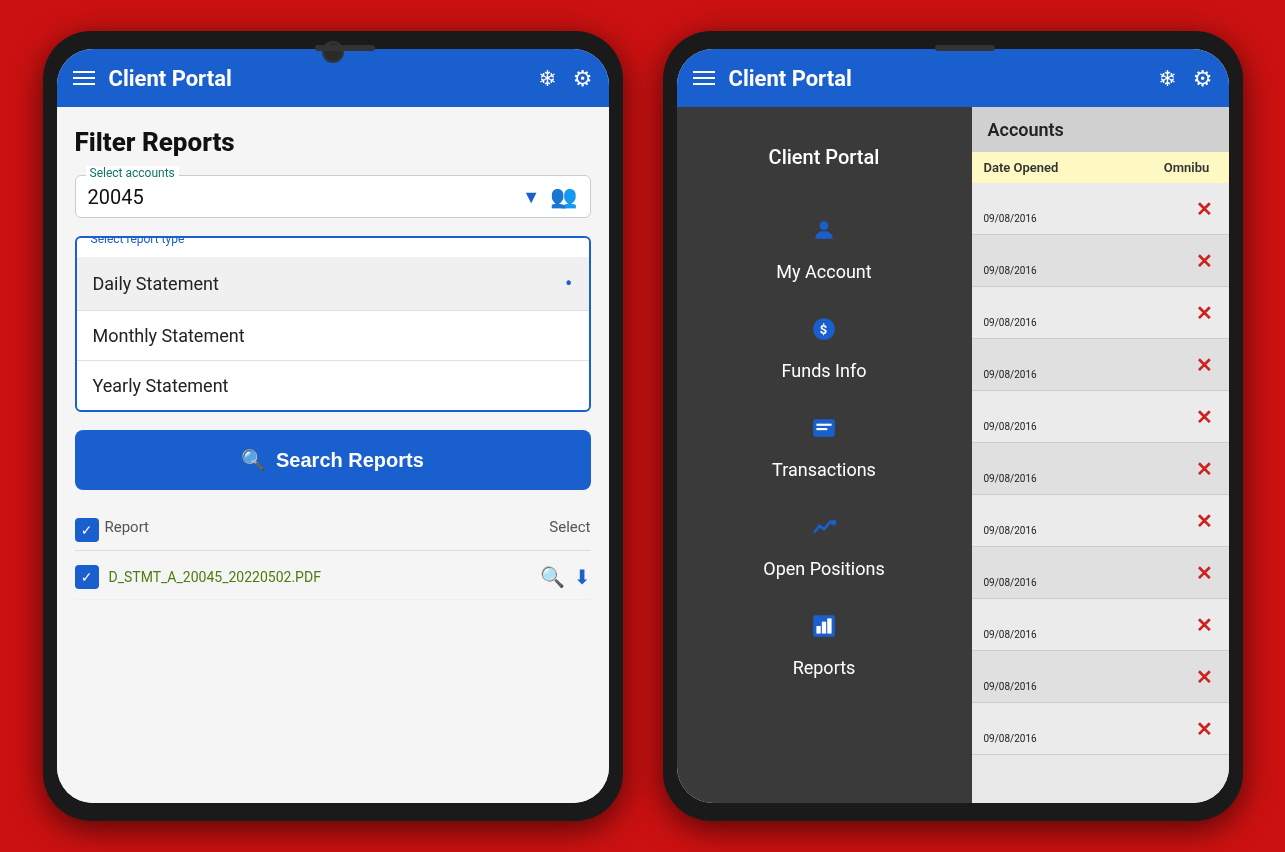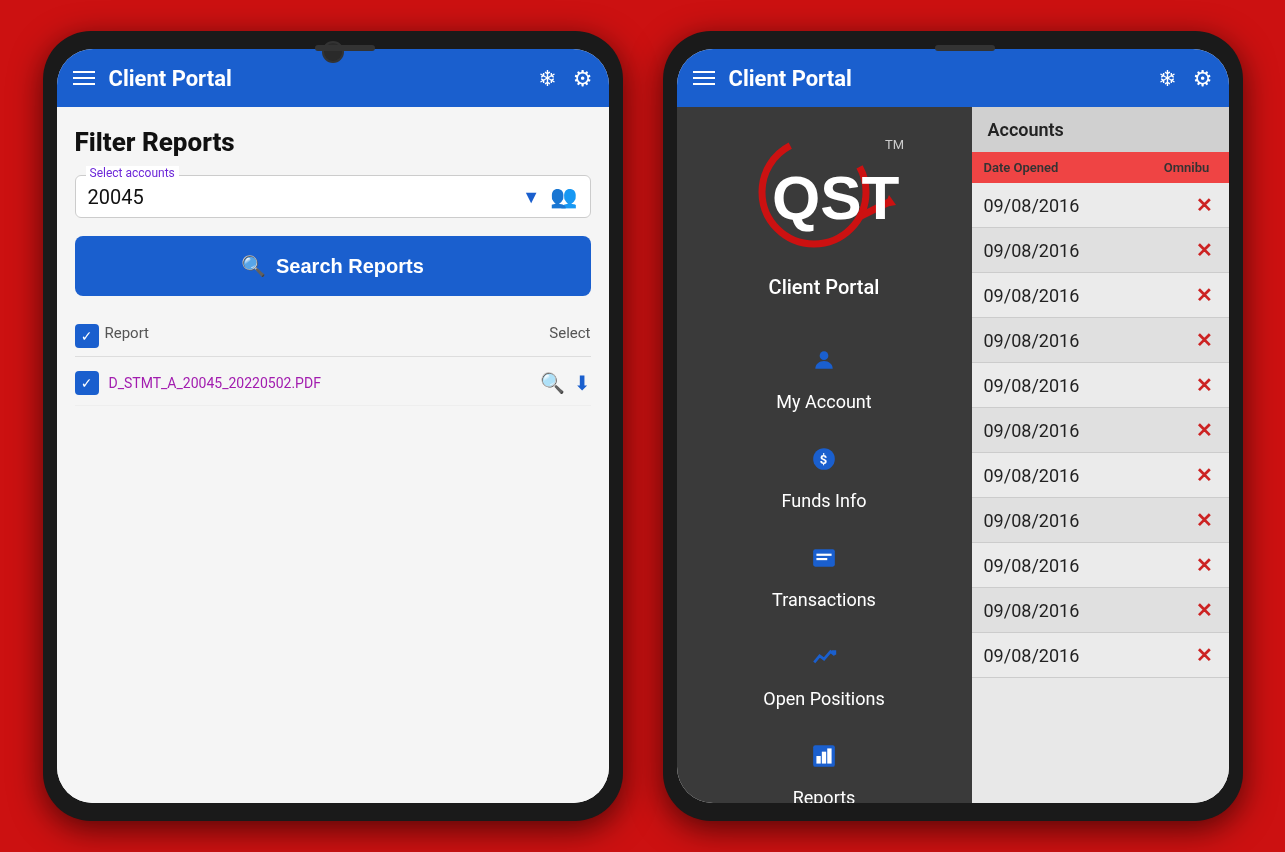--- a/index.html
+++ b/index.html
@@ -131,21 +131,21 @@
       margin-bottom: 18px;
     }
 
     .input-label {
       position: absolute;
       top: -10px;
       left: 10px;
       background: #fff;
       padding: 0 4px;
       font-size: 12px;
-      color: #6d28d9;
+      color: #0f766e;
     }
 
     .input-row {
       display: flex;
       align-items: center;
       justify-content: space-between;
     }
 
     .input-value {
       font-size: 20px;
@@ -279,21 +279,21 @@
       align-items: center;
       justify-content: center;
       color: #fff;
       font-size: 14px;
       flex-shrink: 0;
     }
 
     .row-filename {
       flex: 1;
       font-size: 14px;
-      color: #a21caf;
+      color: #4d7c0f;
       margin-left: 10px;
     }
 
     .row-actions {
       display: flex;
       gap: 8px;
     }
 
     .action-icon {
       color: #1a5fce;
@@ -388,21 +388,21 @@
     .accounts-header {
       background: #d0d0d0;
       padding: 12px 16px;
       font-size: 18px;
       font-weight: 600;
       color: #222;
     }
 
     .accounts-col-header {
       display: flex;
-      background: #ef4444;
+      background: #fef9c3;
       padding: 8px 12px;
       font-size: 13px;
       font-weight: 600;
       color: #333;
       gap: 16px;
     }
 
     .col-date { flex: 1; }
     .col-omni { width: 60px; text-align: center; }
 
@@ -412,21 +412,21 @@
       border-bottom: 1px solid #ccc;
       align-items: center;
       background: #ebebeb;
       gap: 16px;
     }
 
     .accounts-row:nth-child(even) {
       background: #e0e0e0;
     }
 
-    .date-val { flex: 1; font-size: 18px; color: #222; }
+    .date-val { flex: 1; font-size: 10px; color: #222; margin-top: 20px; }
     .x-btn {
       width: 24px;
       height: 24px;
       display: flex;
       align-items: center;
       justify-content: center;
       color: #cc2222;
       font-size: 20px;
       font-weight: bold;
       cursor: pointer;
@@ -460,20 +460,32 @@
         <span class="input-label">Select accounts</span>
         <div class="input-row">
           <span class="input-value">20045</span>
           <div class="input-actions">
             <span class="dropdown-arrow">▼</span>
             <span class="people-icon">👥</span>
           </div>
         </div>
       </div>
 
+      <div class="report-type-container">
+        <span class="report-type-label">Select report type</span>
+        <div class="dropdown-option selected">
+          <span>Daily Statement</span>
+        </div>
+        <div class="dropdown-option">
+          <span>Monthly Statement</span>
+        </div>
+        <div class="dropdown-option">
+          <span>Yearly Statement</span>
+        </div>
+      </div>
 
       <button class="search-btn">
         <span class="search-icon-white">🔍</span>
         <span>Search Reports</span>
       </button>
 
       <div class="table-header">
         <div class="table-header-checkbox">
           <div class="checkbox-blue">✓</div>
         </div>
@@ -508,33 +520,20 @@
         <span class="icon-snowflake">❄</span>
         <span class="icon-gear">⚙</span>
       </div>
     </div>
 
     <div class="screen2-content">
 
       <div class="sidebar">
         <div class="sidebar-logo-area">
 
-          <div style="position:relative; width:180px; height:130px;">
-            <span style="position:absolute; top:0; right:10px; color:#ccc; font-size:13px;">TM</span>
-            <svg viewBox="0 0 180 120" width="180" height="120">
-
-              <circle cx="80" cy="55" r="52" fill="none" stroke="#cc1111" stroke-width="7" stroke-dasharray="260 80" stroke-dashoffset="40"></circle>
-
-              <path d="M125 80 Q145 70 155 65" stroke="#cc1111" stroke-width="7" fill="none"></path>
-
-              <polygon points="155,58 162,68 150,70" fill="#cc1111"></polygon>
-
-              <text x="38" y="82" font-size="62" font-weight="900" fill="#ffffff" font-family="Arial, sans-serif">QST</text>
-            </svg>
-          </div>
           <span class="sidebar-app-name">Client Portal</span>
         </div>
 
         <nav class="sidebar-nav">
 
           <div class="sidebar-item">
             <div class="sidebar-item-icon">
               <svg width="26" height="26" viewBox="0 0 24 24" fill="#1a5fce">
                 <circle cx="12" cy="8" r="4"></circle>
                   <path d="M4 20c0-4 3.6-7 8-7s8 3 8 7"></path>

